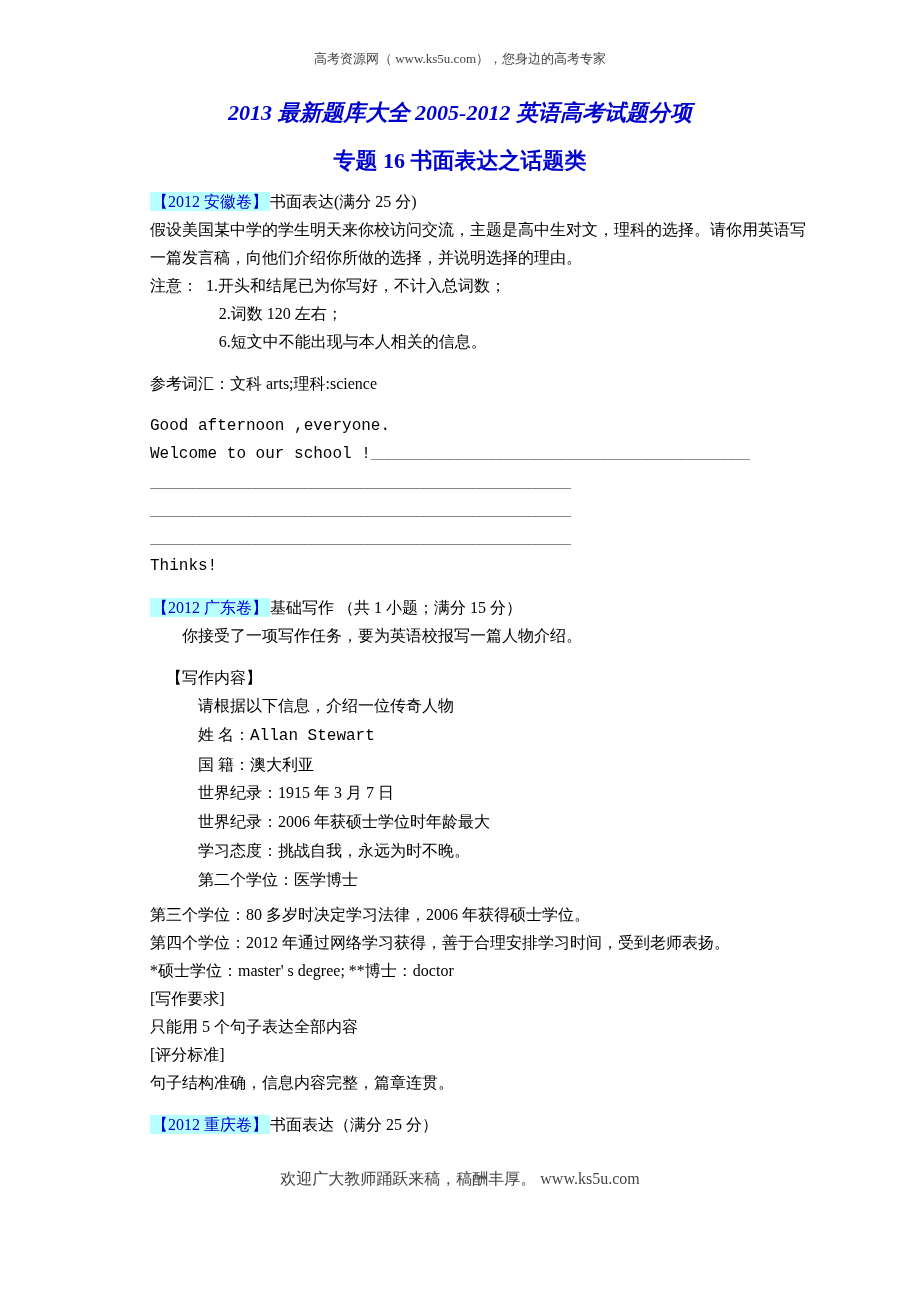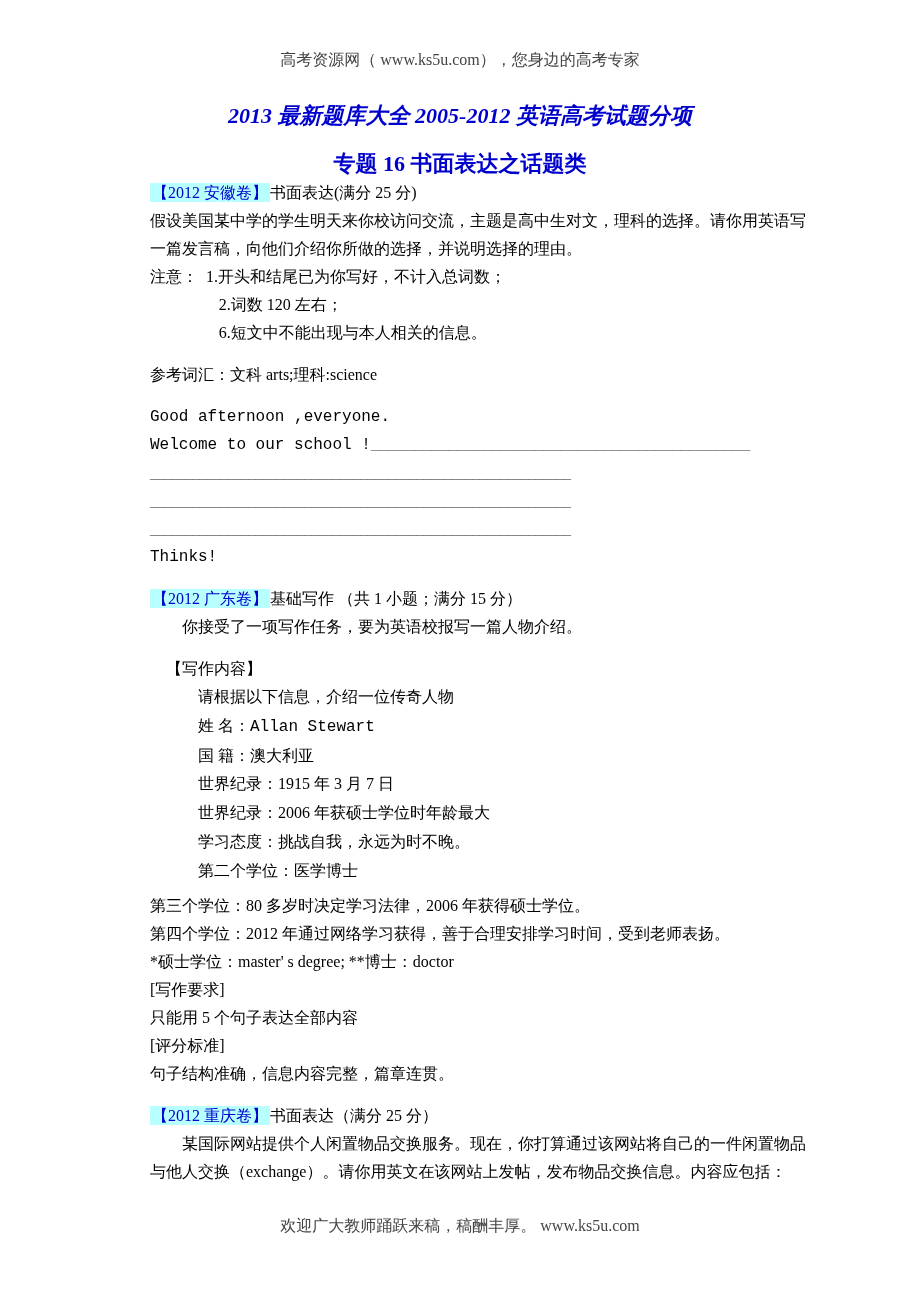--- a/index.html
+++ b/index.html
@@ -10,38 +10,39 @@
     font-size: 16px;
     color: #000;
     width: 920px;
   }
   .page {
     padding: 50px 110px 30px 110px;
     box-sizing: border-box;
   }
   .header {
     text-align: center;
-    font-size: 16px;
+    font-size: 13px;
     color: #444;
     margin-bottom: 30px;
   }
   .title1 {
     text-align: center;
     color: #0000cc;
     font-size: 22px;
     font-weight: bold;
     margin-bottom: 18px;
     font-family: "SimSun", serif;
     font-style: italic;
   }
   .title2 {
     text-align: center;
     color: #0000cc;
     font-size: 22px;
     font-weight: bold;
+    margin-bottom: 12px;
     font-family: "SimSun", serif;
   }
   .tag {
     background: #b8ffff;
     color: #0000cc;
     padding: 1px 2px;
     display: inline;
   }
   .body-text {
     line-height: 1.75;
@@ -138,17 +139,16 @@
     <div>[评分标准]</div>
     <div>句子结构准确，信息内容完整，篇章连贯。</div>
   </div>
 
   <div class="section-gap"></div>
 
   <div class="body-text">
     <div>
       <span class="tag">【2012 重庆卷】</span><span>书面表达（满分 25 分）</span>
     </div>
-    <div class="indent">某国际网站提供个人闲置物品交换服务。现在，你打算通过该网站将自己的一件闲置物品与他人交换（exchange）。请你用英文在该网站上发帖，发布物品交换信息。内容应包括：</div>
   </div>
 
   <div class="footer">欢迎广大教师踊跃来稿，稿酬丰厚。  www.ks5u.com</div>
 </div>
 
 </body></html>

